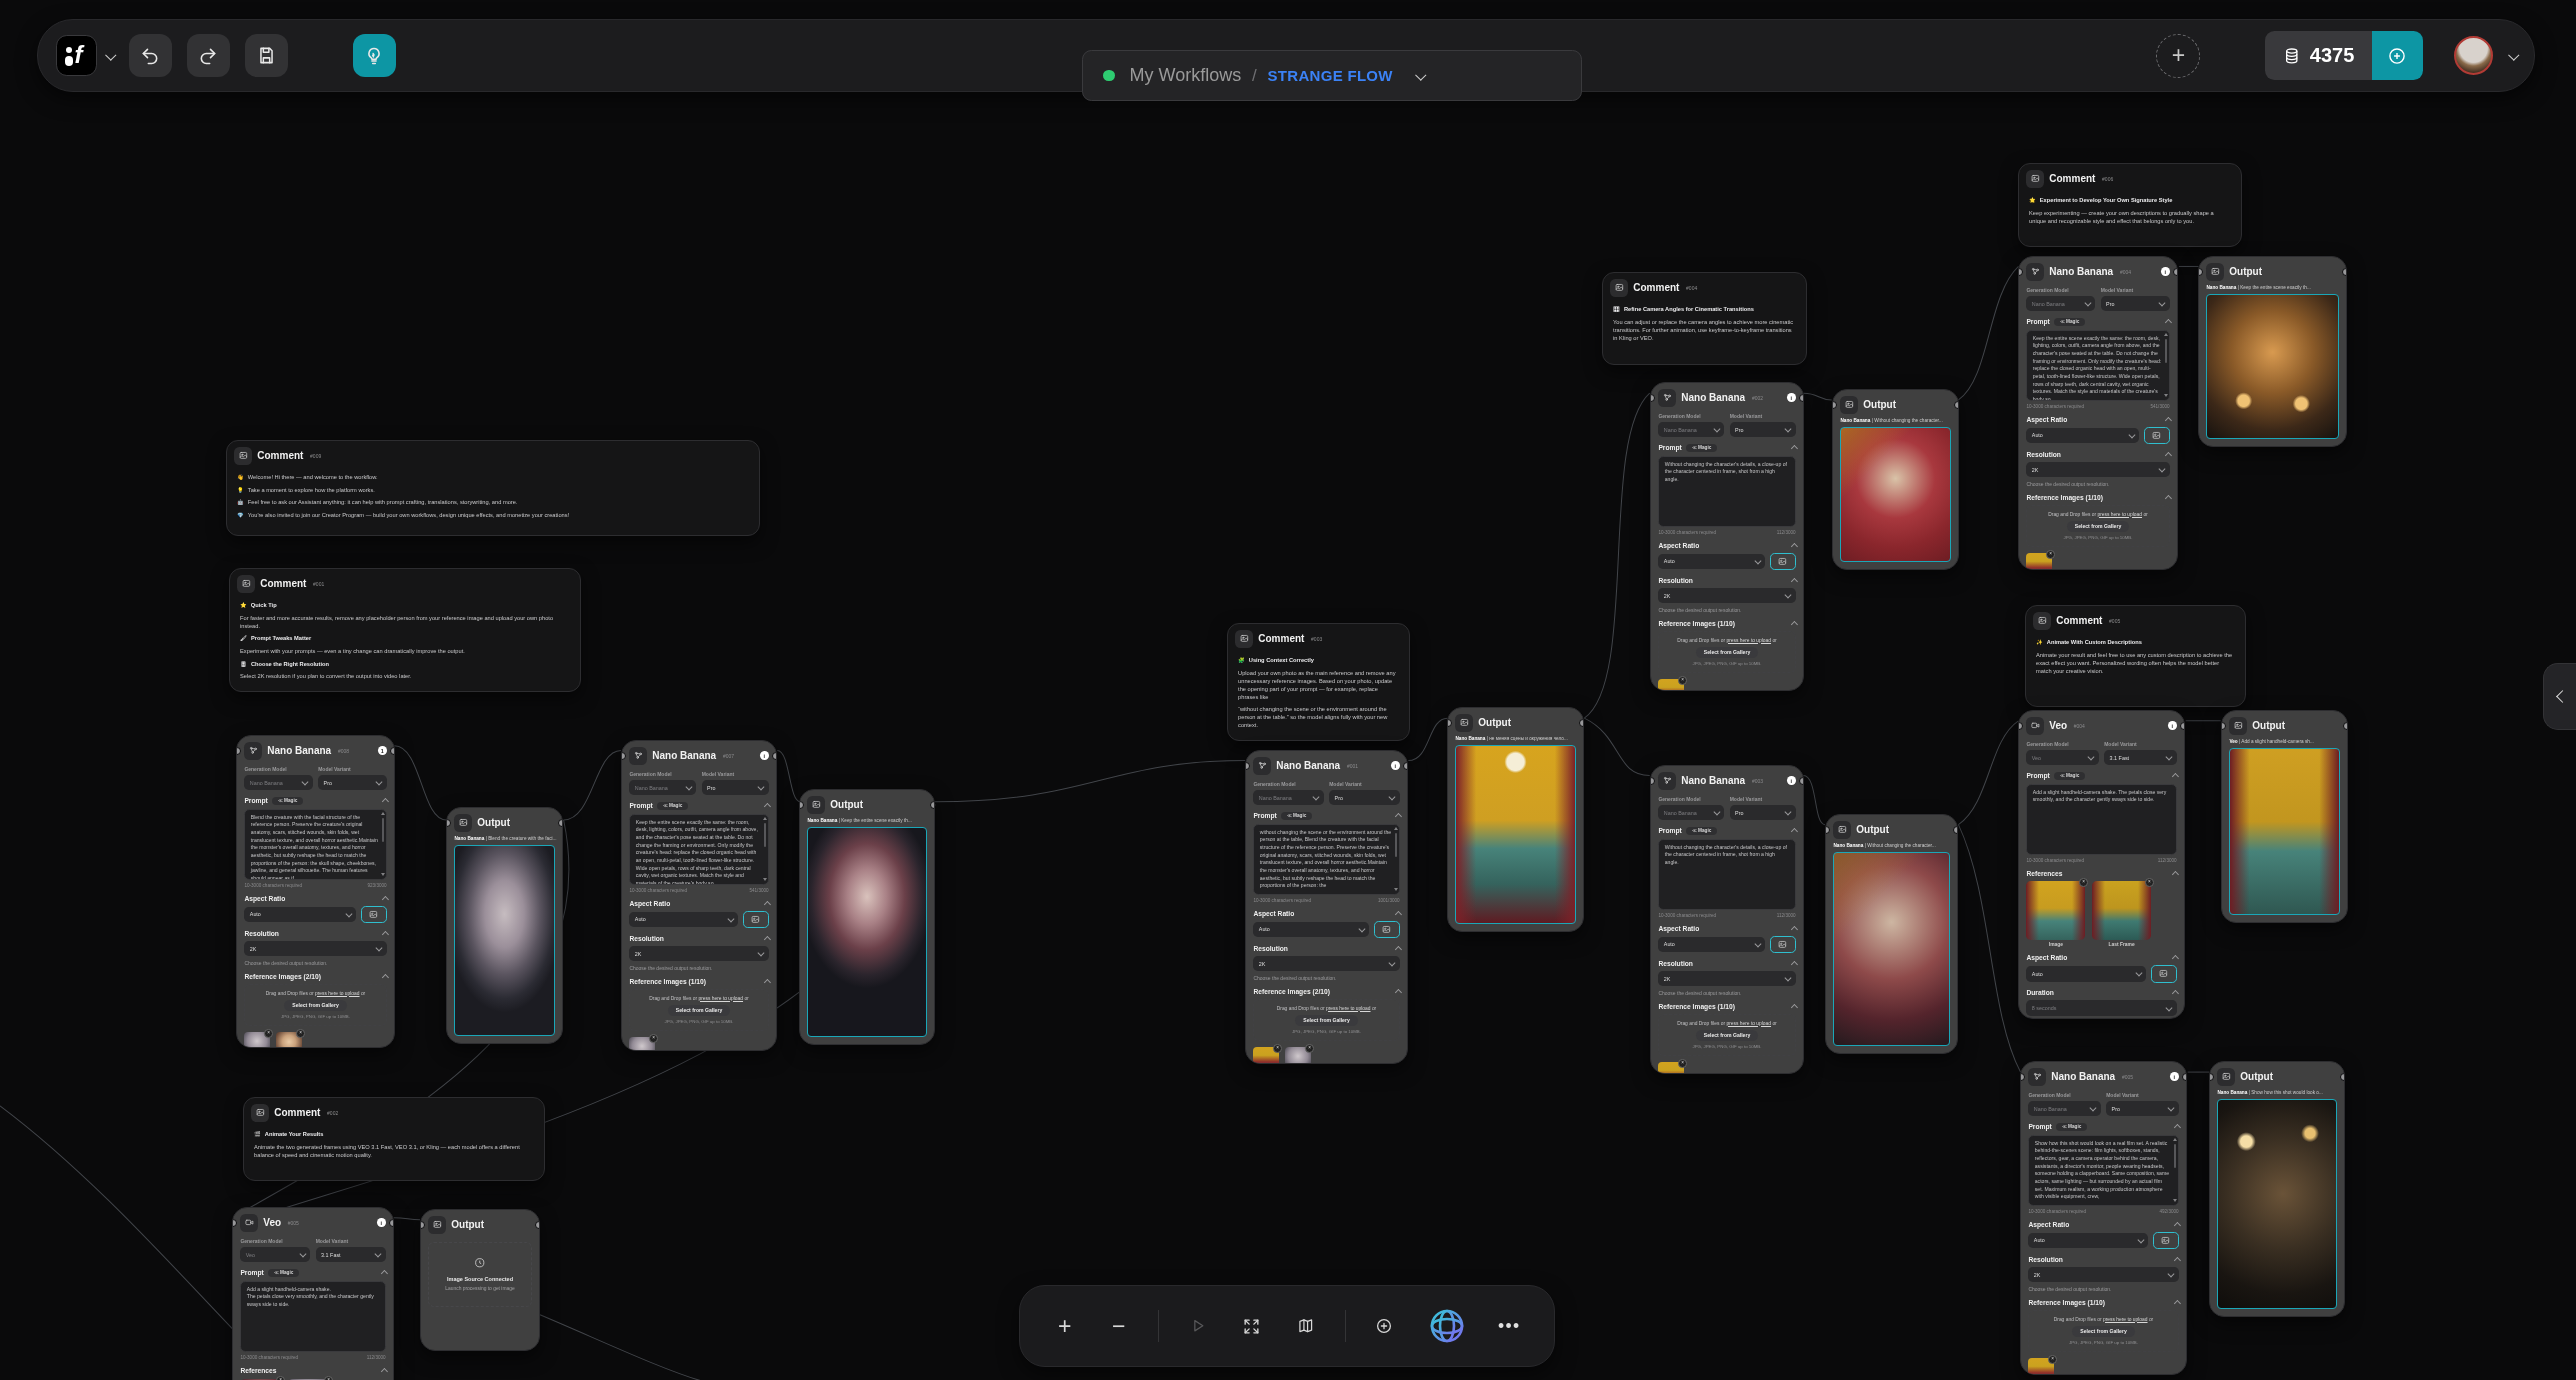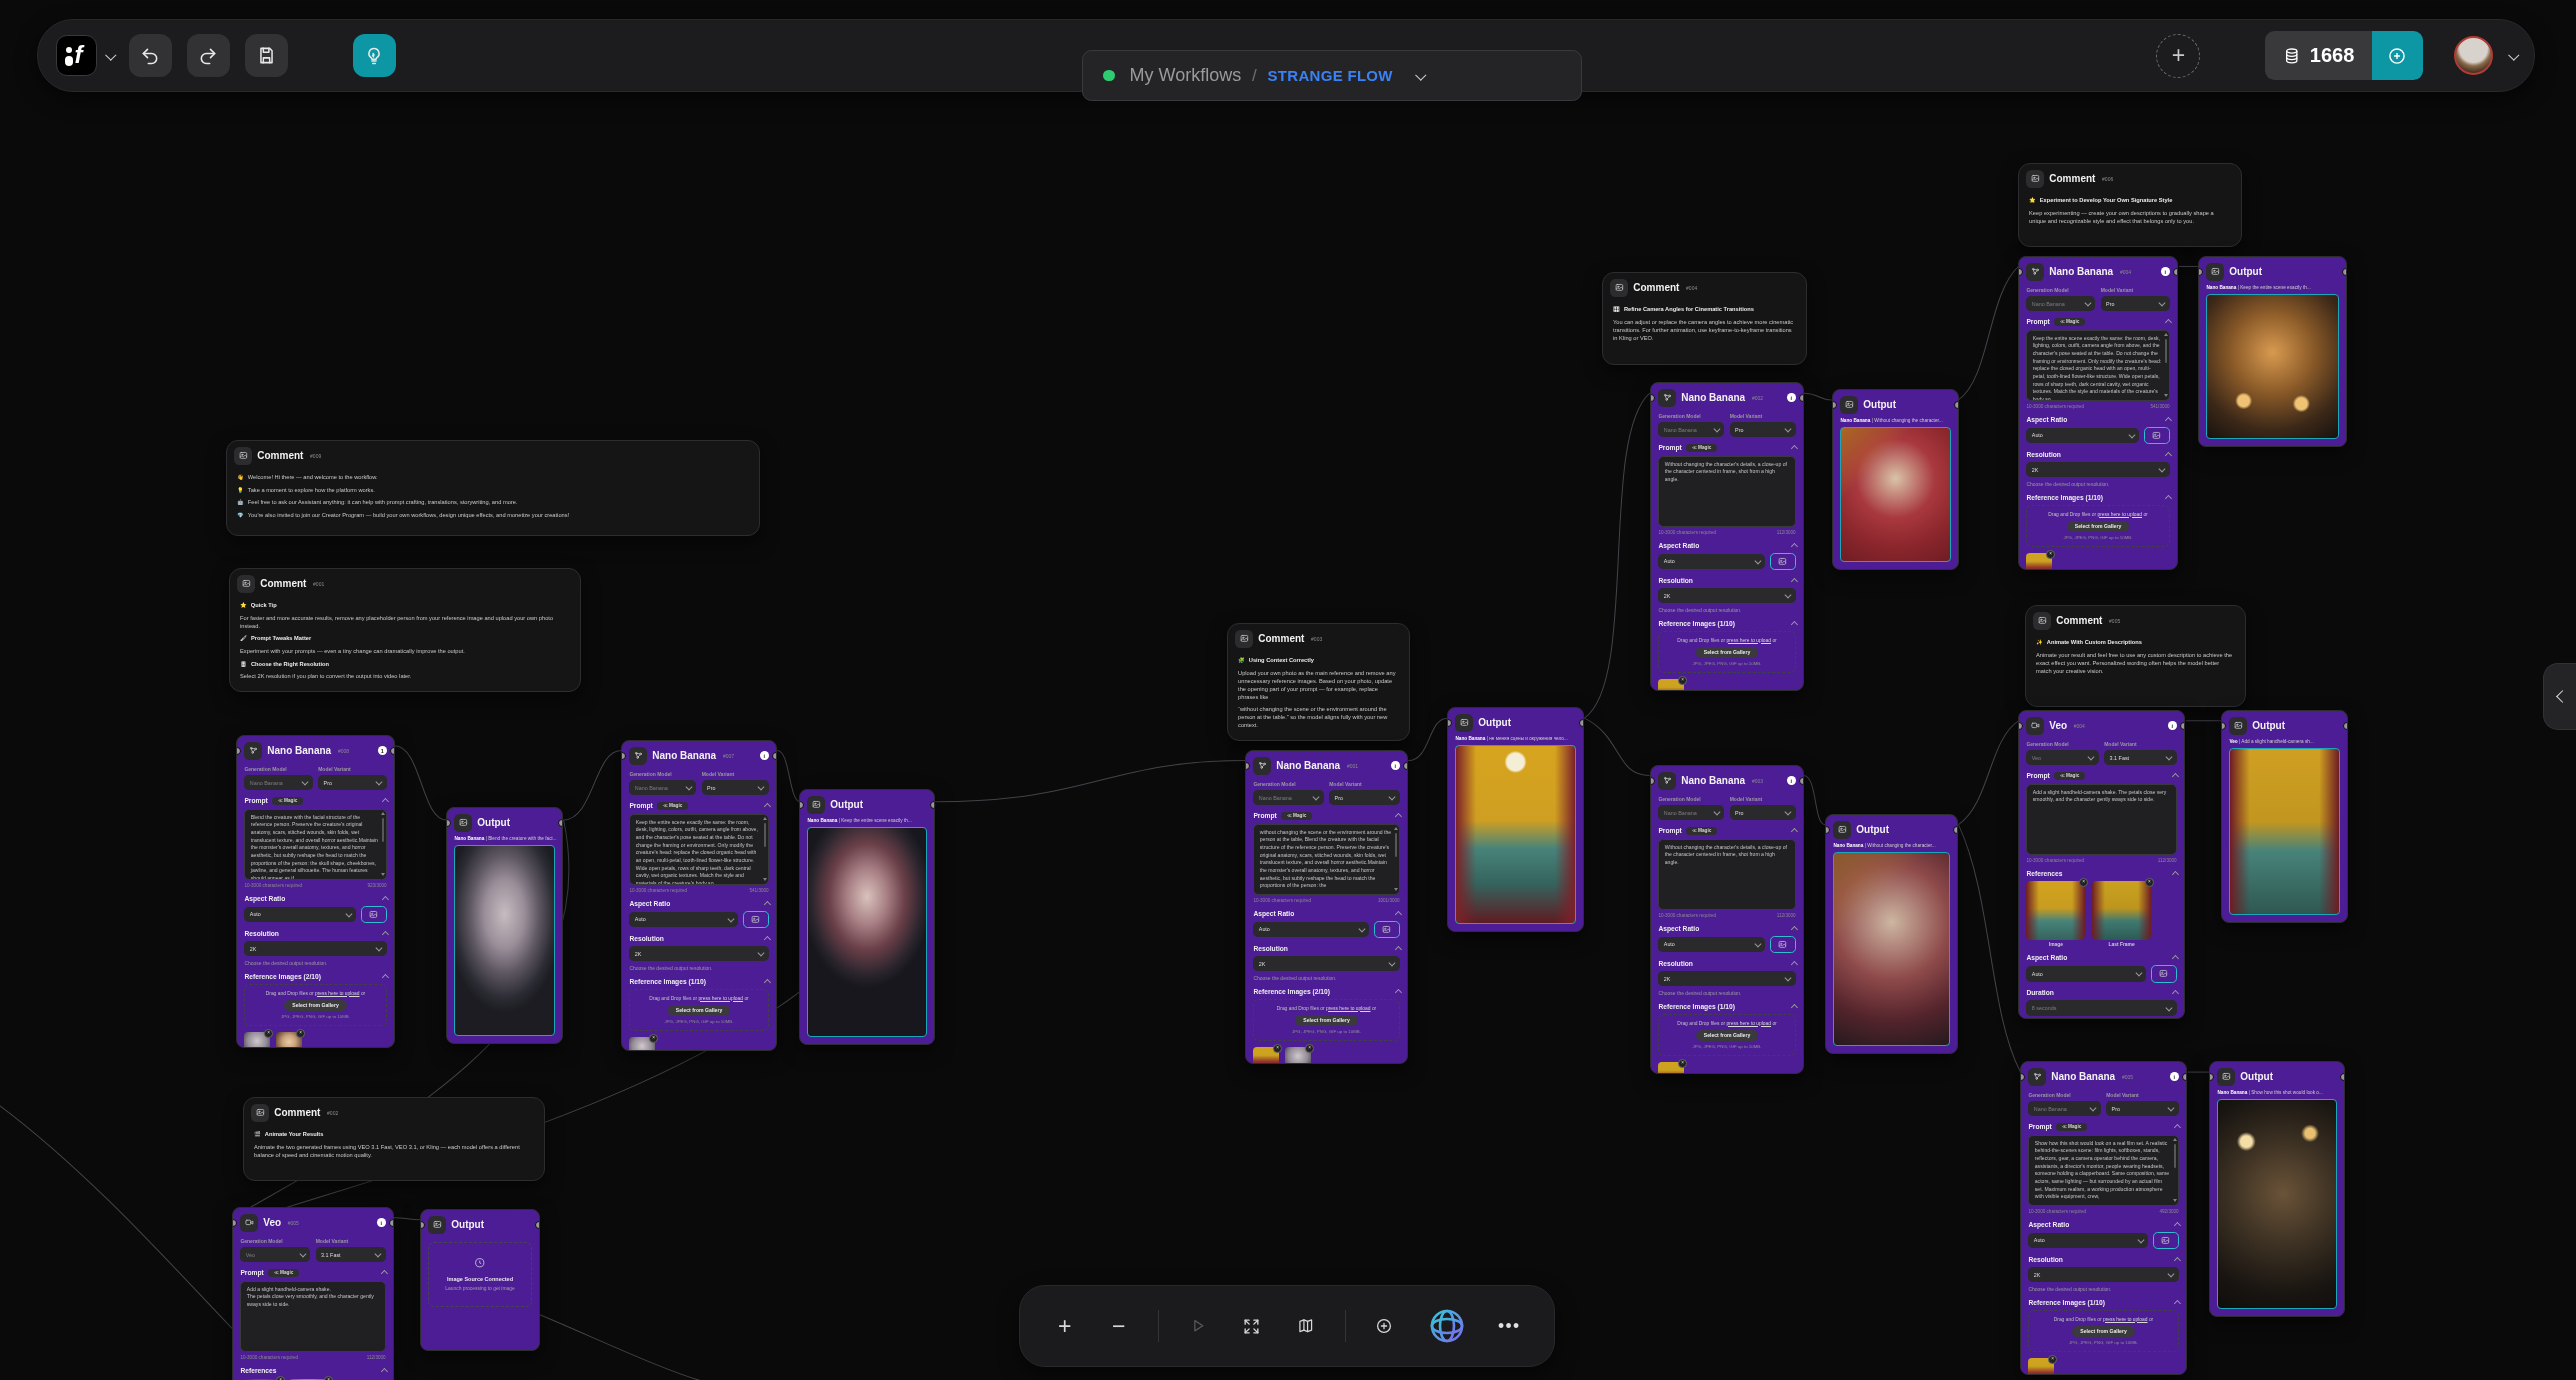--- a/index.html
+++ b/index.html
@@ -52,21 +52,21 @@
 
   
   .sidetab{position:absolute;left:2543px;top:663px;width:33px;height:65px;background:#242427;border:0.7px solid #333336;
     border-right:none;border-radius:15px 0 0 15px;display:flex;align-items:center;justify-content:center;cursor:pointer}
   .sidetab .ch{width:8px;height:8px;border-left:1.8px solid #e0e0e0;border-bottom:1.8px solid #e0e0e0;transform:rotate(45deg);margin-left:4px}
 
   
   #canvas{position:absolute;inset:0}
   #edges{position:absolute;inset:0;pointer-events:none}
   #edges path{stroke:#45484d;stroke-width:1.5;fill:none;opacity:.95}
-  .node{position:absolute;background:#4c1d95;border:0.7px solid #2d2d30;border-radius:8px;box-sizing:border-box;
+  .node{position:absolute;background:#404040;border:0.7px solid #2d2d30;border-radius:15px;box-sizing:border-box;
     box-shadow:0 6.7px 17.5px rgba(0,0,0,.5);overflow:hidden}
   .node.cmt{background:#151516;border-radius:12px}
   .node.out{display:flex;flex-direction:column}
   .nhead{display:flex;align-items:center;gap:5.4px;padding:6px 7.4px 4.7px;position:relative}
   .nico{width:17.5px;height:17.5px;background:#2c2c2e;border-radius:5.4px;color:#d0d0d0;display:flex;align-items:center;justify-content:center;flex:0 0 auto}
   .nico svg{stroke:#d0d0d0;fill:none;stroke-width:2;stroke-linecap:round;stroke-linejoin:round}
   .ntitle{font-size:10px;font-weight:700;color:#f2f2f2}
   .nid{font-size:5px;color:#8a8a8c;margin-left:1.3px}
   .ibadge{margin-left:auto;width:8.8px;height:8.8px;border-radius:50%;background:#fff;color:#1a1a1a;font-size:5.4px;font-weight:700;
     display:flex;align-items:center;justify-content:center;cursor:pointer}
@@ -1341,21 +1341,21 @@
     <div class="tb-right">
       <div class="dashed-plus">+</div>
       <div class="credits">
         <div class="dark">
           <svg width="17.5" height="17.5" viewBox="0 0 24 24">
               <ellipse cx="12" cy="5.5" rx="7" ry="2.8"></ellipse>
               <path d="M5 5.5v4.5c0 1.6 3.1 2.8 7 2.8s7-1.2 7-2.8V5.5"></path>
               <path d="M5 10v4.5c0 1.6 3.1 2.8 7 2.8s7-1.2 7-2.8V10"></path>
               <path d="M5 14.5V19c0 1.6 3.1 2.8 7 2.8s7-1.2 7-2.8v-4.5"></path>
             </svg>
-          <span class="num">1668</span>
+          <span class="num">4375</span>
         </div>
         <div class="teal">
           <svg width="20" height="20" viewBox="0 0 24 24">
               <circle cx="12" cy="12" r="8.5"></circle>
               <path d="M12 8.5v7M8.5 12h7"></path>
             </svg>
         </div>
       </div>
       <div class="avatar"></div>
       <span class="av-chev"><span class="cd"></span></span>

